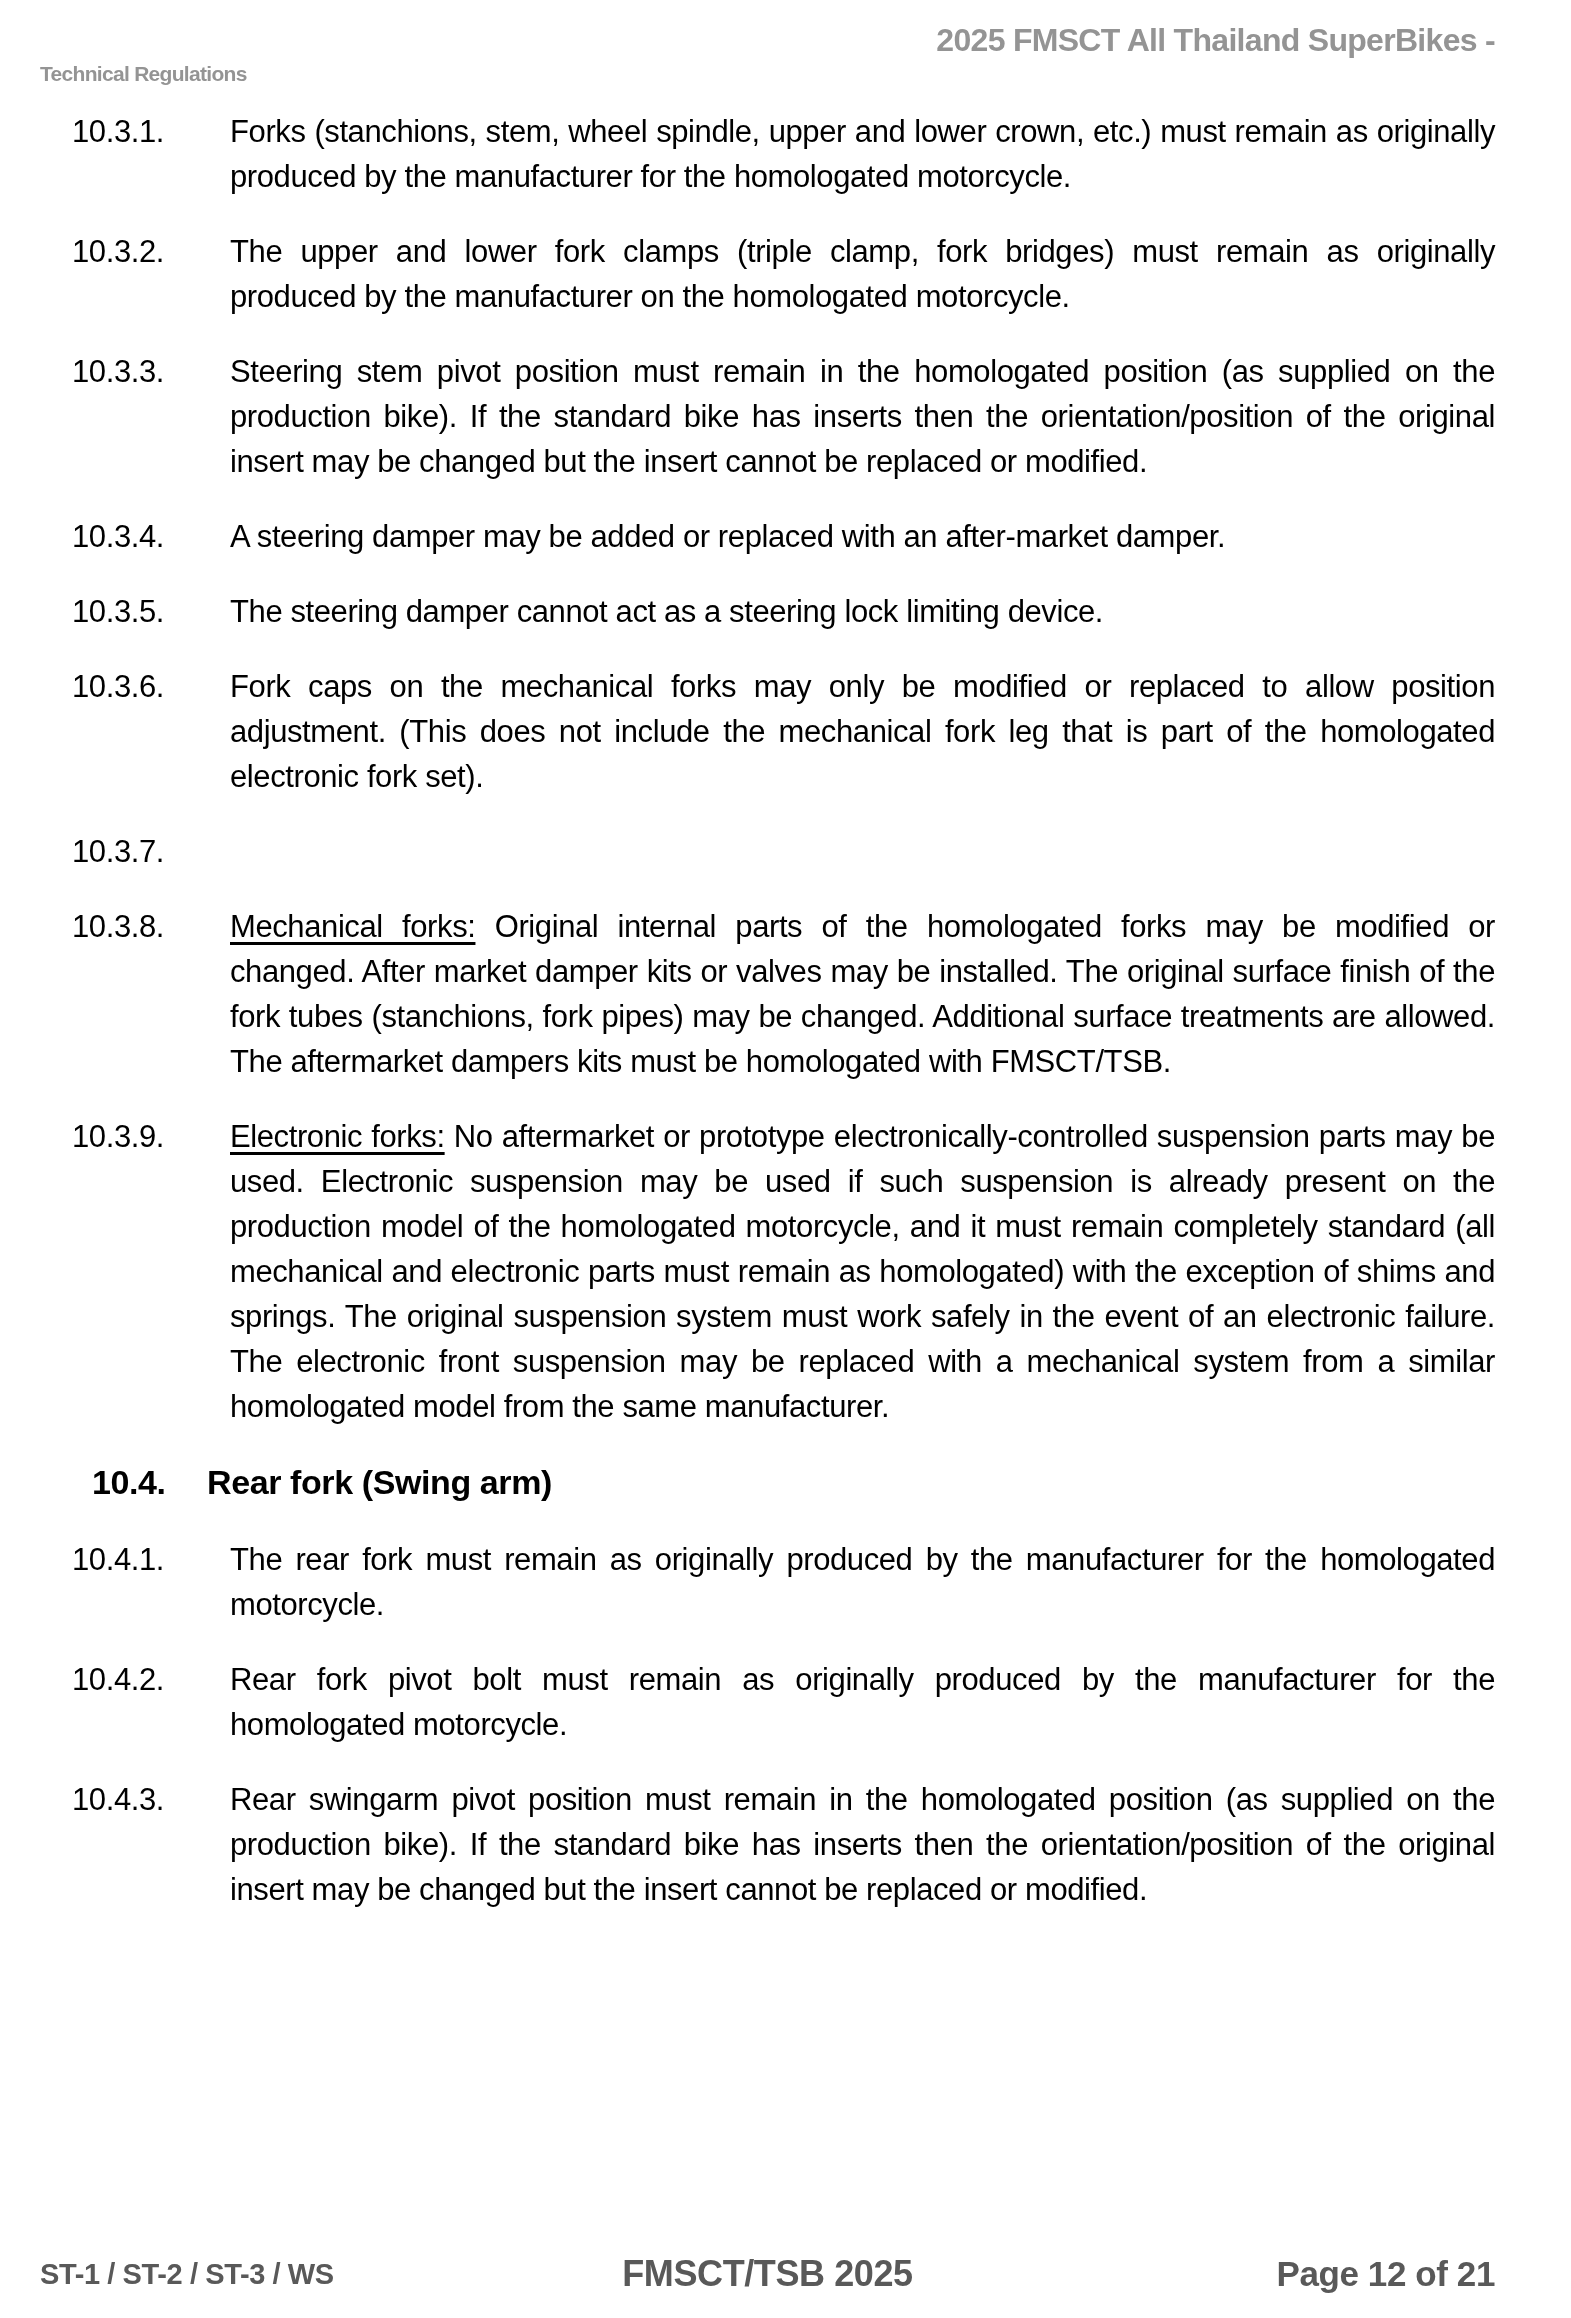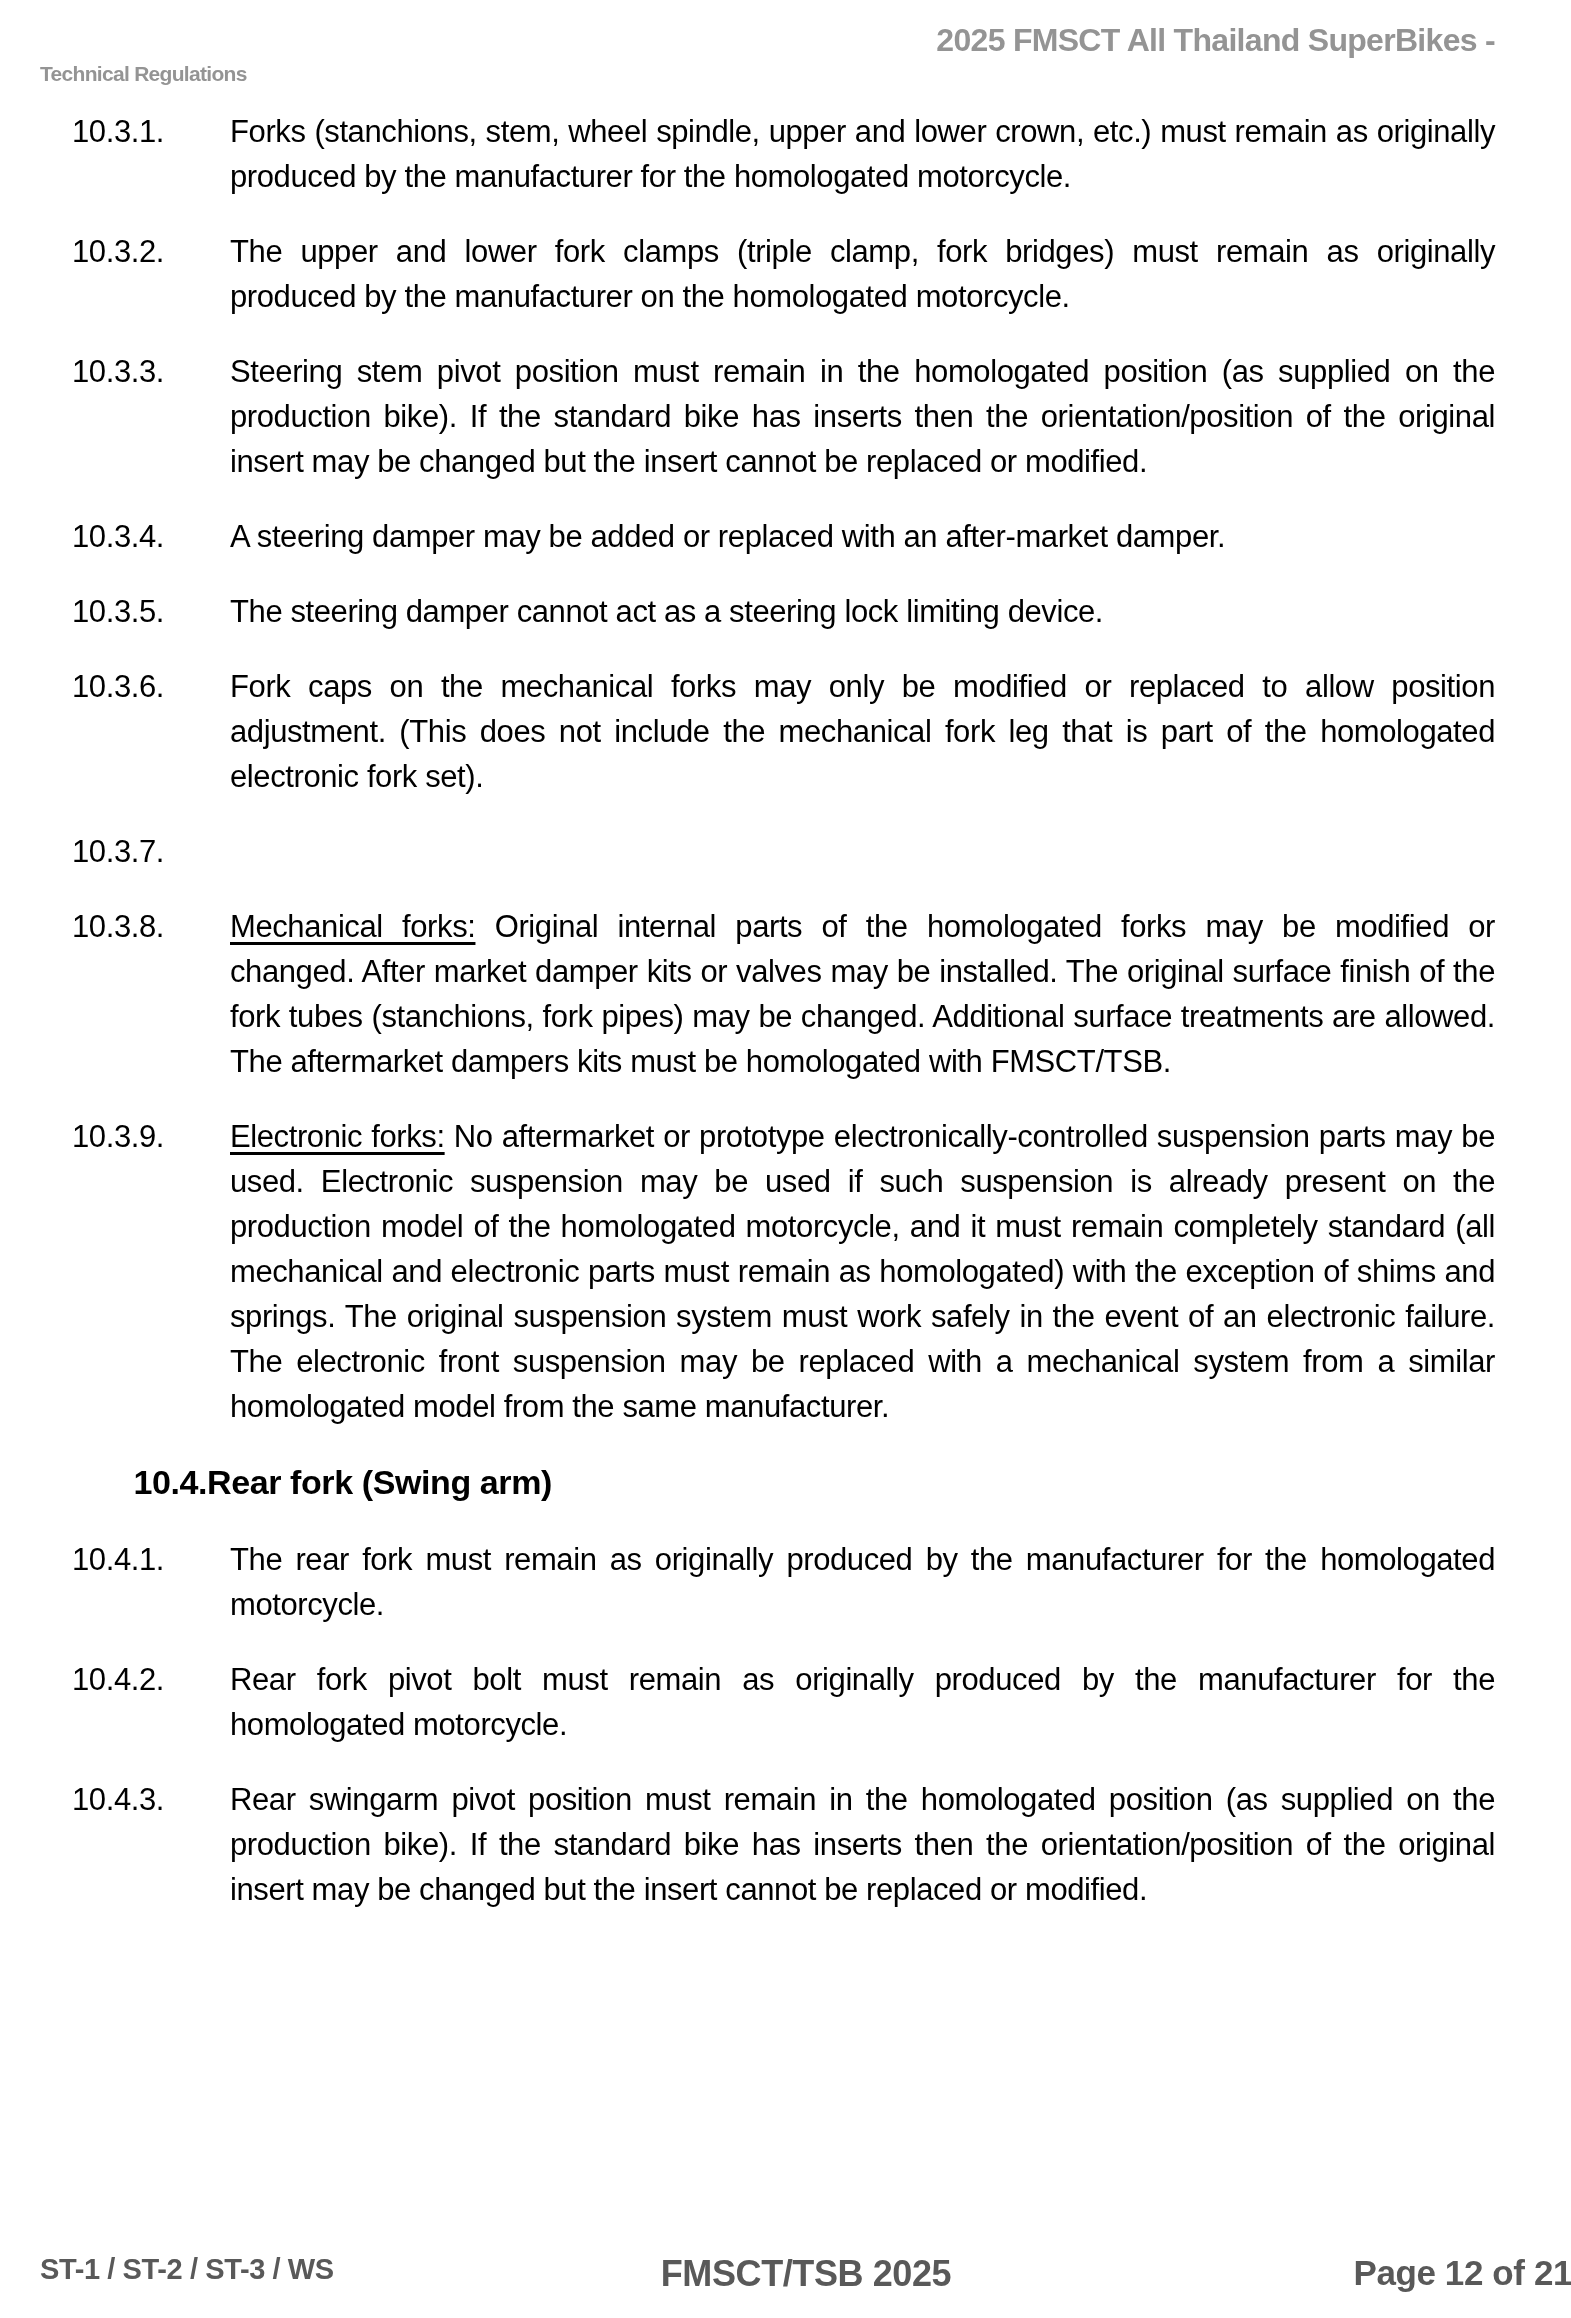--- a/index.html
+++ b/index.html
@@ -45,26 +45,26 @@
   .lead{text-decoration:underline;text-underline-offset:5px;}
   .section-row{
     display:flex;
     padding-left:92px;padding-right:77px;
     font-size:34px;line-height:46px;
     font-weight:bold;
     margin-top:2.9px;
     margin-bottom:32px;
     letter-spacing:-0.4px;
   }
-  .section-row .num{flex:0 0 115px;width:115px;text-align:right;}
+  .section-row .num{flex:0 0 115px;width:115px;}
   
   .footer{
     position:absolute;left:0;right:0;top:2253px;
-    display:flex;align-items:flex-start;
-    padding-left:40px;
+    display:flex;align-items:center;
+    padding-left:40px;padding-right:77px;
     color:var(--footer-text,#595959);
     font-weight:bold;
   }
   .f-left{flex:1;font-size:29px;text-align:left;white-space:nowrap;letter-spacing:-0.4px;}
   .f-center{flex:1;font-size:36px;text-align:center;white-space:nowrap;letter-spacing:-0.4px;}
   .f-right{flex:1;font-size:35px;text-align:right;white-space:nowrap;letter-spacing:-0.4px;}
 </style>
 </head>
 <body>
 

